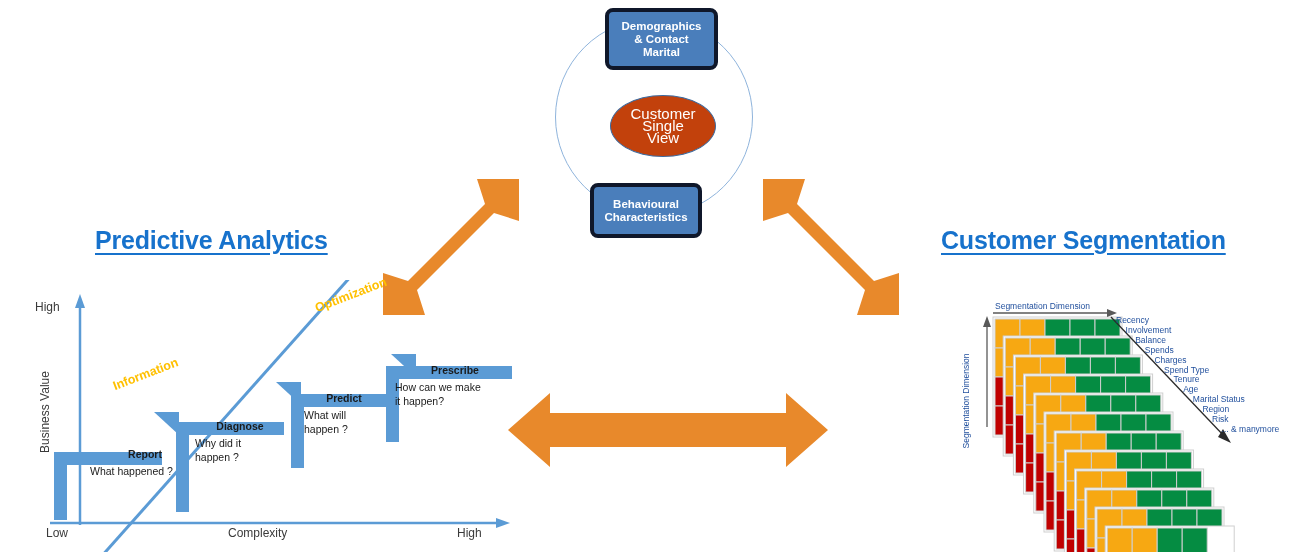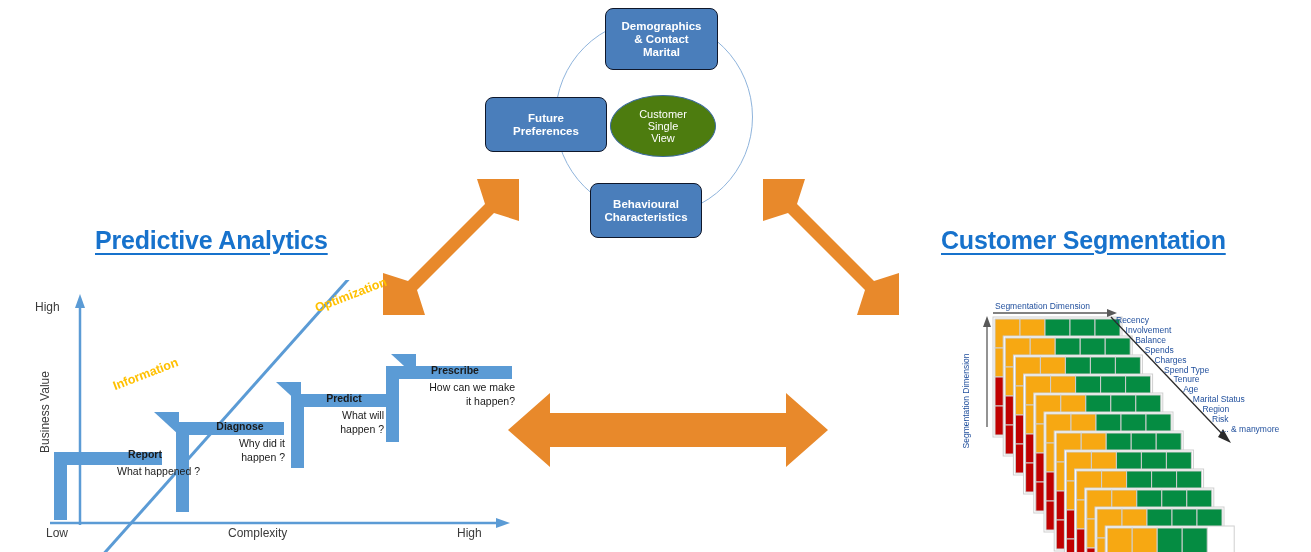--- a/index.html
+++ b/index.html
@@ -15,51 +15,51 @@
   #title-predictive{left:95px;top:226px;}
   #title-segmentation{left:941px;top:226px;}
 
   
   #hub{position:absolute;left:485px;top:0px;width:360px;height:240px;}
   #hub-circle{
     position:absolute;left:70px;top:18px;width:198px;height:198px;
     border:1px solid #8FB4DC;border-radius:50%;box-sizing:border-box;
   }
   .hub-node{
-    position:absolute;background:#4A7EBB;border:1px solid #0f172a;
+    position:absolute;background:#4A7EBB;border:4px solid #0f172a;
     border-radius:8px;color:#ffffff;font-weight:bold;font-size:11.5px;
     line-height:13px;text-align:center;display:flex;align-items:center;
     justify-content:center;box-sizing:border-box;padding:2px;
   }
   #node-demographics{left:120px;top:8px;width:113px;height:62px;}
   #node-future{left:0px;top:97px;width:122px;height:55px;}
   #node-existing{left:238px;top:97px;width:122px;height:55px;}
   #node-behavioural{left:105px;top:183px;width:112px;height:55px;}
   #hub-center{
     position:absolute;left:125px;top:95px;width:104px;height:60px;
-    background:#4d7c0f;border:1px solid #3C6BA0;border-radius:50%;
-    color:#ffffff;font-size:11px;line-height:12px;text-align:center;
+    background:#c2410c;border:1px solid #3C6BA0;border-radius:50%;
+    color:#ffffff;font-size:15px;line-height:12px;text-align:center;
     display:flex;align-items:center;justify-content:center;
   }
 
   
   .orange-arrow{position:absolute;}
 
   
   #chart-predictive{position:absolute;left:20px;top:280px;width:500px;height:272px;}
   .axis-text{position:absolute;font-size:12px;color:#3a3a3a;white-space:nowrap;}
   #lbl-high-y{left:15px;top:20px;}
   #lbl-low-x{left:26px;top:246px;}
   #lbl-high-x{left:437px;top:246px;}
   #lbl-complexity{left:208px;top:246px;}
   #lbl-bizvalue{left:-16px;top:125px;transform:rotate(-90deg);transform-origin:center;}
 
   .step-title{position:absolute;font-size:10.5px;font-weight:bold;color:#1a1a1a;
               text-align:center;white-space:nowrap;}
-  .step-sub{position:absolute;font-size:10.5px;color:#1a1a1a;text-align:right;
+  .step-sub{position:absolute;font-size:10.5px;color:#1a1a1a;text-align:left;
             line-height:14px;}
 
   .diag-label{position:absolute;font-size:12.5px;font-weight:bold;color:#FFC000;white-space:nowrap;}
   #lbl-optimization{left:313px;top:302px;transform:rotate(-21deg);transform-origin:left top;}
   #lbl-information{left:111px;top:380px;transform:rotate(-21deg);transform-origin:left top;}
 
   
   #chart-segmentation{position:absolute;left:959px;top:265px;width:340px;height:287px;margin-top:36px;}
   .seg-axis-label{position:absolute;font-size:8.5px;color:#1F4E9C;white-space:nowrap;}
   #seg-lbl-top{left:36px;top:0px;}
@@ -73,26 +73,20 @@
   <div id="hub-circle"></div>
 
   <div class="hub-node" id="node-demographics">
     <span>
       <span>Demographics</span><br>
       <span>&amp; Contact</span><br>
       <span>Marital</span>
     </span>
   </div>
 
-  <div class="hub-node" id="node-future">
-    <span>
-      <span>Future</span><br>
-      <span>Preferences</span>
-    </span>
-  </div>
 
 
   <div class="hub-node" id="node-behavioural">
     <span>
       <span>Behavioural</span><br>
       <span>Characteristics</span>
     </span>
   </div>
 
   <div id="hub-center">

